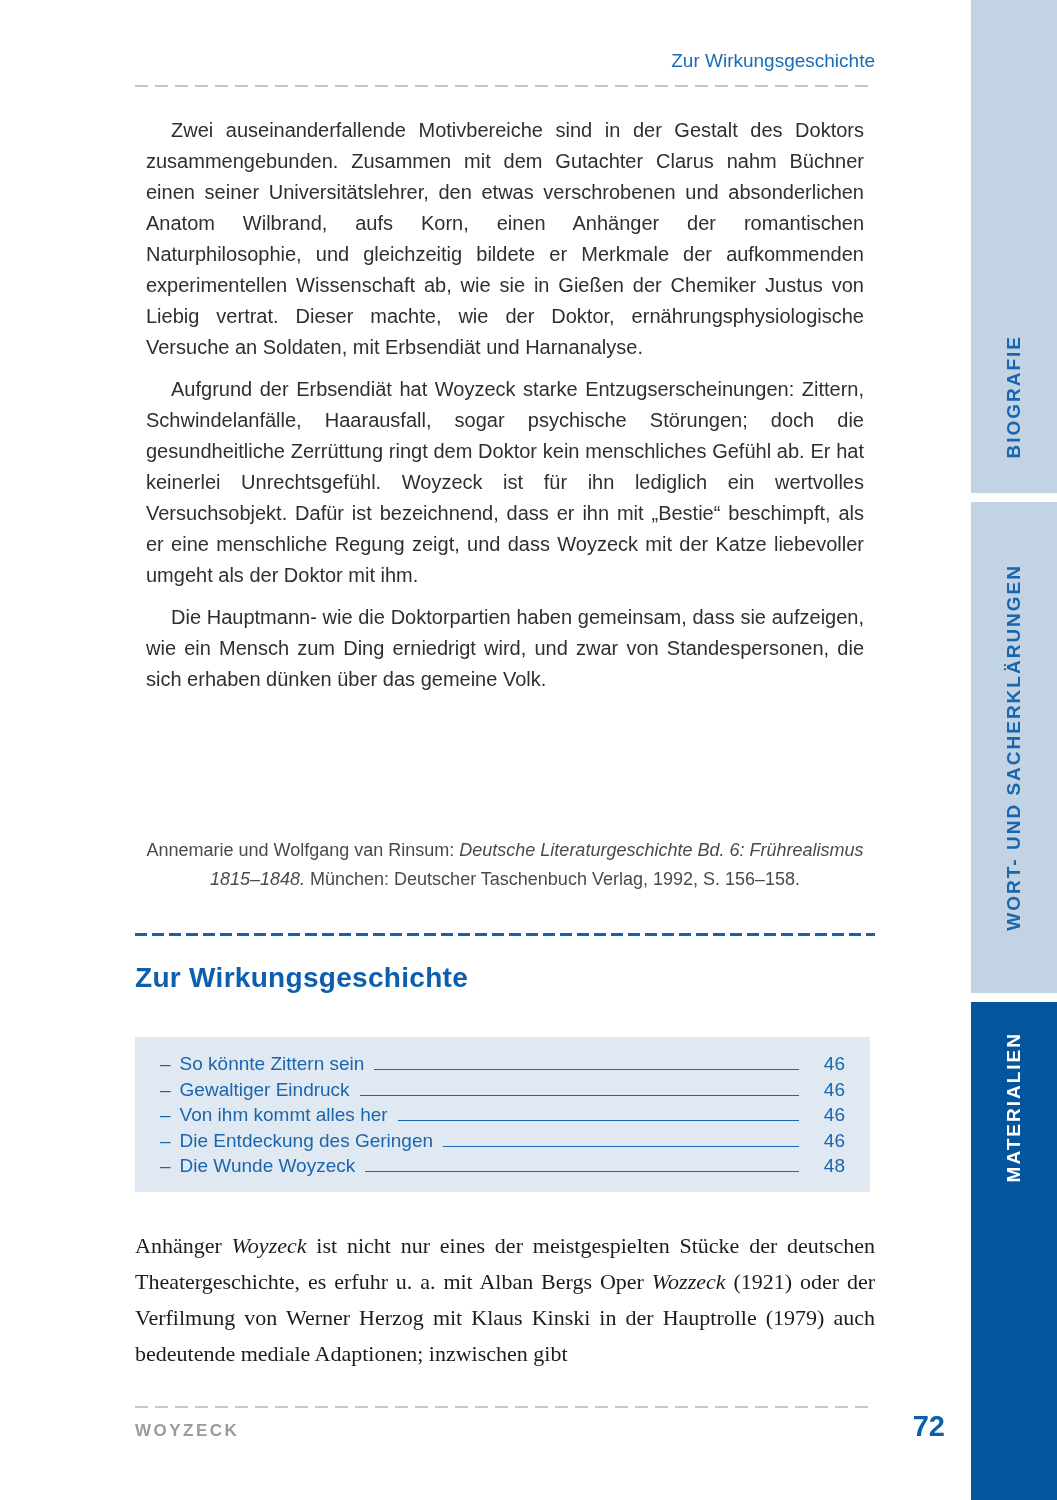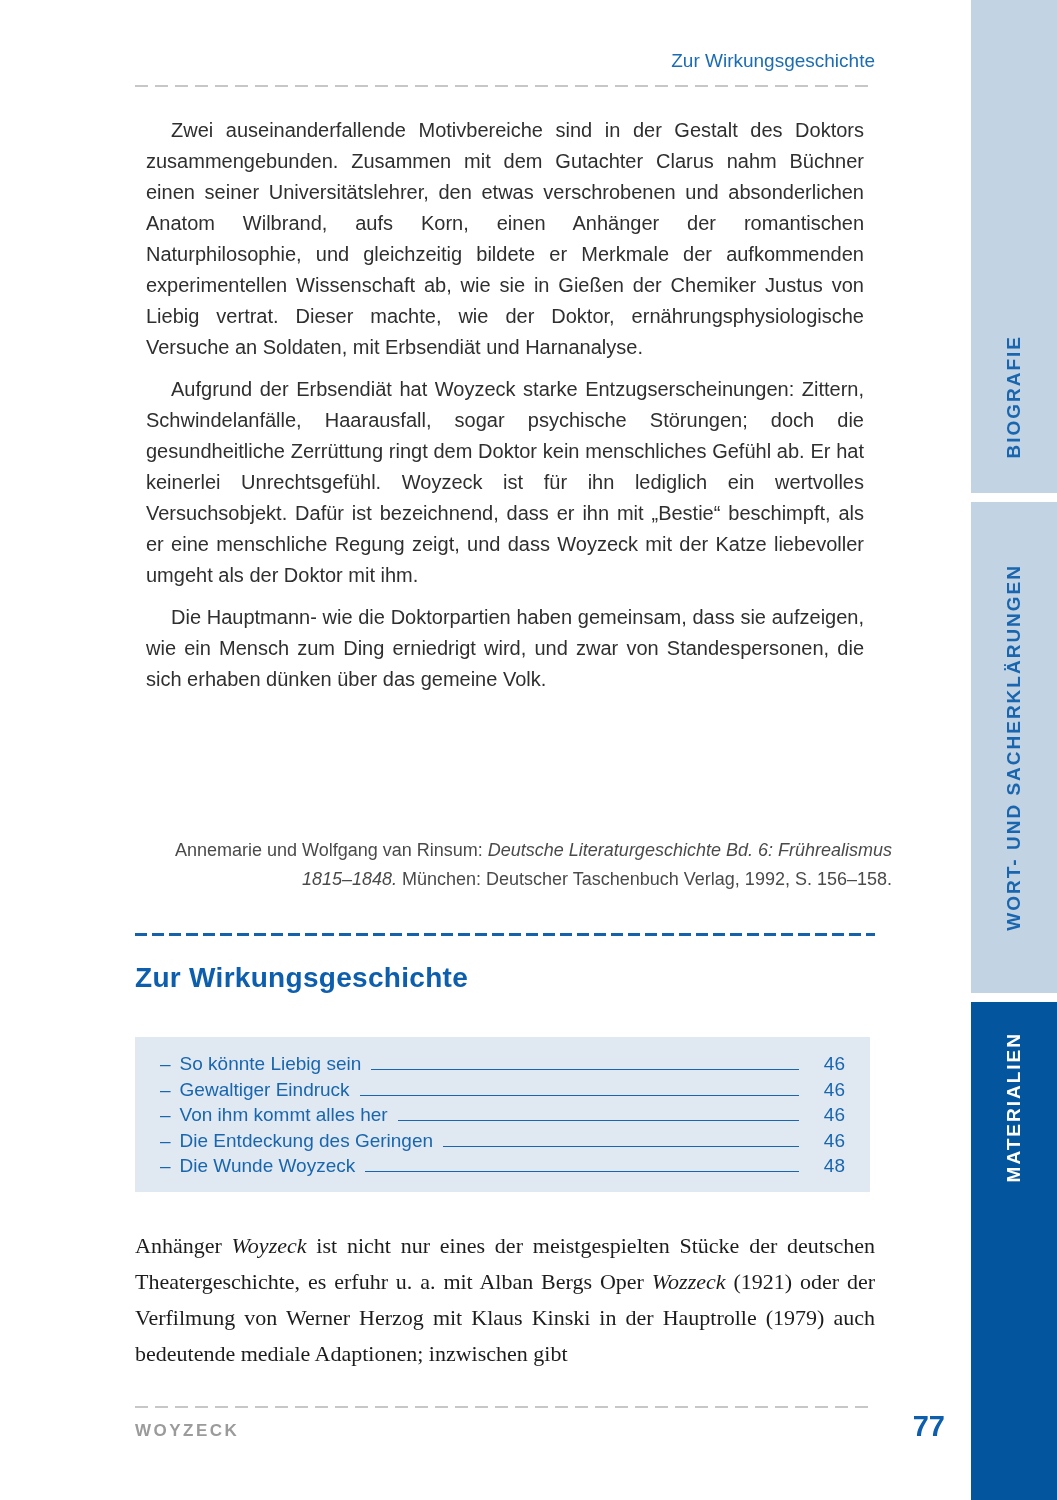--- a/index.html
+++ b/index.html
@@ -22,21 +22,21 @@
   
   .article-body{
     position:absolute;left:135px;top:104px;width:740px;
   }
   .article-body p{
     margin:11px;font-size:20px;line-height:31px;color:#2f2f2f;
     text-align:justify;text-indent:25px;
   }
   .citation{
     position:absolute;left:135px;top:836px;width:740px;
-    font-size:18px;line-height:29px;color:#4a4a4a;text-align:right;margin-left:17px;
+    font-size:18px;line-height:29px;color:#4a4a4a;text-align:center;
   }
   .citation em,.closing-paragraph em{font-style:italic;}
   
   .section-divider{
     position:absolute;left:135px;top:933px;width:740px;height:3px;
     background:repeating-linear-gradient(90deg,#1562ab 0 12px,transparent 12px 17px);
   }
   .section-heading{
     position:absolute;left:135px;top:962px;width:740px;margin:0;
     font-size:28px;font-weight:bold;color:#0d5fae;letter-spacing:.3px;
@@ -108,21 +108,21 @@
 
   <div class="citation"><span>Annemarie und Wolfgang van Rinsum: </span><em>Deutsche Literaturgeschichte Bd. 6: Frührealismus 1815–1848.</em><span> München: Deutscher Taschenbuch Verlag, 1992, S. 156–158.</span></div>
 
   <div class="section-divider"></div>
 
   <h1 class="section-heading">Zur Wirkungsgeschichte</h1>
 
   <div class="toc-box">
     <div class="toc-row">
       <span class="toc-bullet">–</span>
-      <span class="toc-label">So könnte Liebig sein</span>
+      <span class="toc-label">So könnte Zittern sein</span>
       <span class="toc-leader"></span>
       <span class="toc-page">46</span>
     </div>
     <div class="toc-row">
       <span class="toc-bullet">–</span>
       <span class="toc-label">Gewaltiger Eindruck</span>
       <span class="toc-leader"></span>
       <span class="toc-page">46</span>
     </div>
     <div class="toc-row">
@@ -142,21 +142,21 @@
       <span class="toc-label">Die Wunde Woyzeck</span>
       <span class="toc-leader"></span>
       <span class="toc-page">48</span>
     </div>
   </div>
 
   <div class="closing-paragraph"><span>Anhänger </span><em>Woyzeck</em><span> ist nicht nur eines der meistgespielten Stücke der deutschen Theatergeschichte, es erfuhr u. a. mit Alban Bergs Oper </span><em>Wozzeck</em><span> (1921) oder der Verfilmung von Werner Herzog mit Klaus Kinski in der Hauptrolle (1979) auch bedeutende mediale Adaptionen; inzwischen gibt</span></div>
 
   <div class="footer-divider"></div>
   <div class="footer-book-title">WOYZECK</div>
-  <div class="page-number">77</div>
+  <div class="page-number">72</div>
 
   <aside class="sidebar">
     <div class="sidebar-tab tab-1">
       <span class="vertical-label">BIOGRAFIE</span>
     </div>
     <div class="sidebar-tab tab-2">
       <span class="vertical-label">WORT- UND SACHERKLÄRUNGEN</span>
     </div>
     <div class="sidebar-tab tab-3">
       <span class="vertical-label">MATERIALIEN</span>

